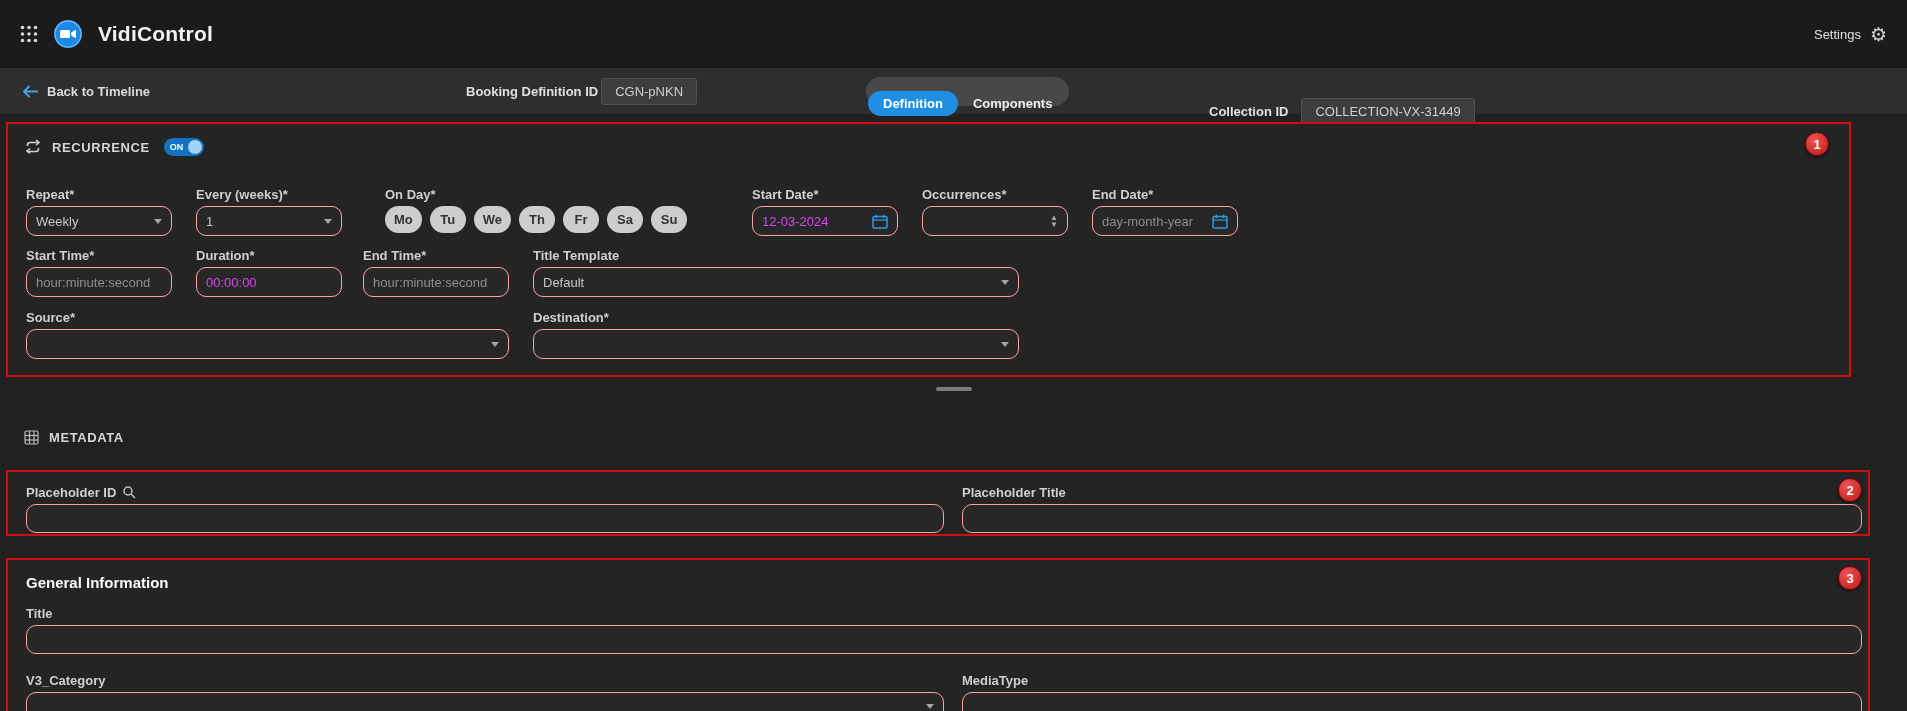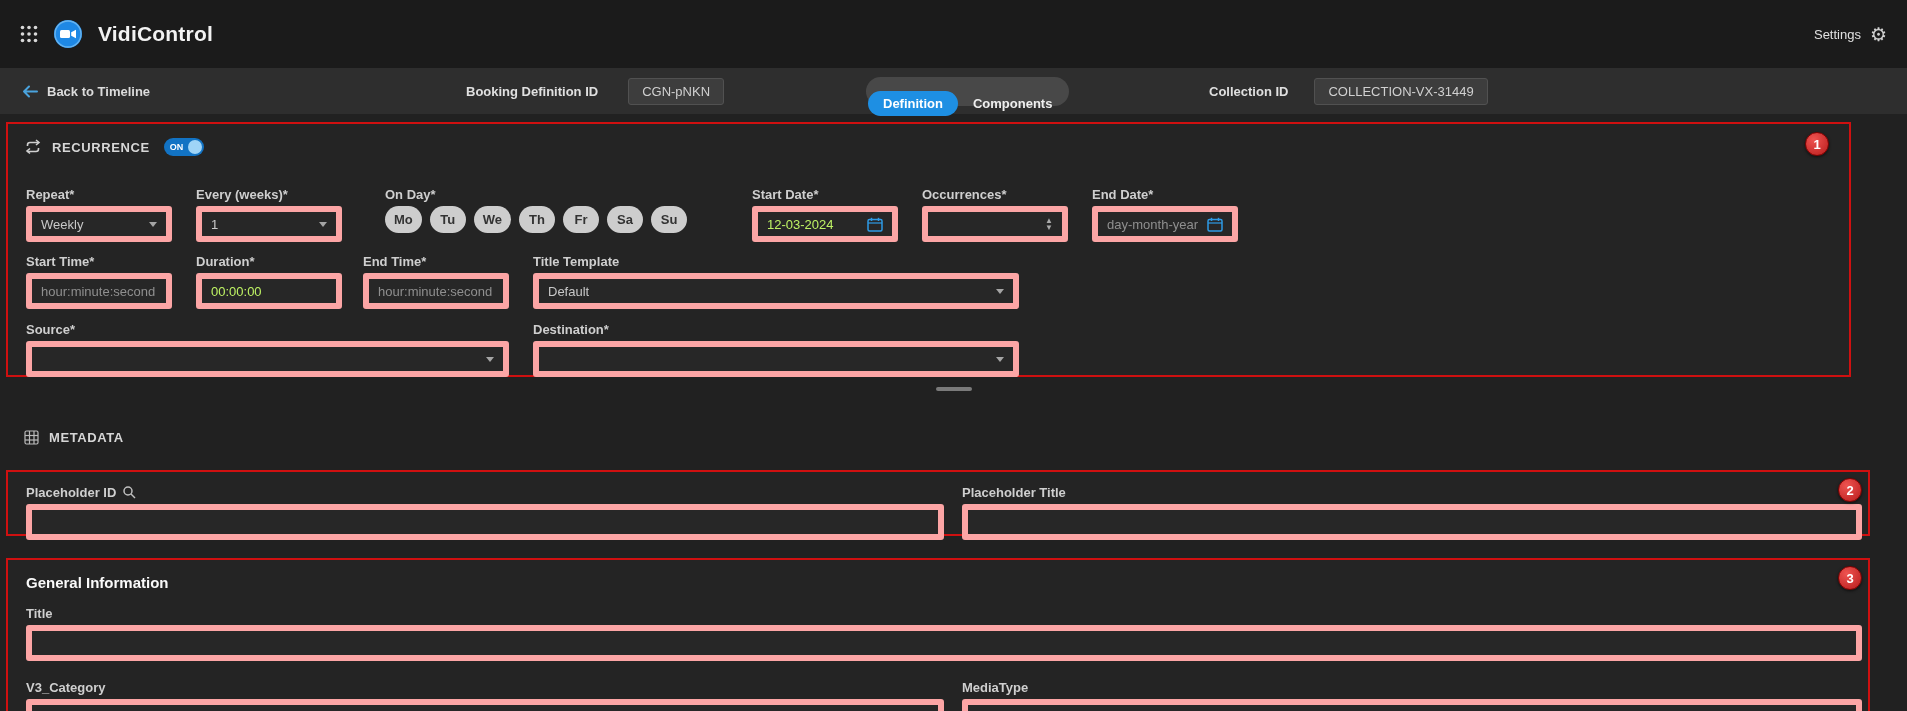--- a/index.html
+++ b/index.html
@@ -21,37 +21,37 @@
   .app-name { font-size: 21px; font-weight: 700; color: #f2f2f2; letter-spacing: 0.2px; }
   .topbar-right { display: flex; align-items: center; gap: 9px; }
   .settings-label { font-size: 13px; color: #e0e0e0; cursor: pointer; }
   .gear { font-size: 19px; color: #d0d0d0; cursor: pointer; line-height: 1; }
 
   
   .toolbar { height: 46px; background: #2e2e2e; position: relative; }
   .tb-item { position: absolute; top: 0; height: 100%; display: flex; align-items: center; }
   .back-link { left: 22px; gap: 9px; cursor: pointer; }
   .back-label { font-size: 13px; font-weight: 700; color: #dcdcdc; }
-  .booking { left: 466px; gap: 30px; }
+  .booking { left: 466px; gap: 3px; }
   .tb-label { font-size: 13px; font-weight: 700; color: #e0e0e0; }
   .value-box {
     height: 27px; display: flex; align-items: center; padding: 0 13px;
     background: #3d3d3d; border: 1px solid #515151; border-radius: 3px;
     font-size: 13px; color: #d0d0d0;
   }
   .tabs-wrap { left: 866px; }
   .tab-group {
     display: flex; align-items: center; background: #484848;
     border-radius: 15px; padding: 2px; height: 29px;
   }
   .tab { height: 25px; border-radius: 13px; padding: 0 15px; display: flex; align-items: center;
          font-size: 13px; font-weight: 700; cursor: pointer; margin-top: 25px; }
   .tab.active { background: #1e8fe3; color: #ffffff; }
   .tab.inactive { color: #efefef; }
-  .collection { left: 1209px; gap: 26px; }
+  .collection { left: 1209px; gap: 13px; margin-top: 20px; }
 
   
   .anno-box { border: 2px solid #cf1010; position: relative; background: #242424; }
   .box1 { margin: 8px 0 0 6px; width: 1845px; height: 255px; }
   .box2 { margin: 19px 0 0 6px; width: 1864px; height: 66px; }
   .box3 { margin: 22px 0 0 6px; width: 1864px; height: 176px; }
   .anno-badge {
     position: absolute; width: 24px; height: 24px; border-radius: 50%;
     background: radial-gradient(circle at 35% 30%, #ef5350, #b71c1c);
     border: 1px solid #7f0000; color: #ffffff; font-size: 13px; font-weight: 700;
@@ -75,25 +75,25 @@
   .toggle-knob { width: 14px; height: 14px; border-radius: 50%; background: #9fd4f7; }
 
   
   .rows { margin-top: 30px; }
   .r-row { display: flex; padding-left: 18px; margin-bottom: 11px; align-items: flex-start; }
   .r-row.last { margin-bottom: 0; }
   .field { display: flex; flex-direction: column; }
   .flabel { height: 16px; margin-bottom: 4px; font-size: 13px; font-weight: 700; color: #cfcfcf;
             display: flex; align-items: center; gap: 6px; white-space: nowrap; }
   .ctl {
-    height: 30px; background: #272727; border: 6px solid #fca5a5; border-radius: 3px;
-    display: flex; align-items: center; padding: 12px 9px; font-size: 13px; color: #c8c8c8;
+    height: 30px; background: #272727; border: 1px solid #fca5a5; border-radius: 10px;
+    display: flex; align-items: center; padding: 0 9px; font-size: 13px; color: #c8c8c8;
   }
   .ctl input {
-    background: transparent; border: none; outline: none; color: #bef264;
+    background: transparent; border: none; outline: none; color: #d946ef;
     font-size: 13px; width: 100%; font-family: "Liberation Sans", sans-serif; padding: 0; min-width: 0;
   }
   .ctl input::placeholder { color: #8f8f8f; }
   .select { justify-content: space-between; cursor: pointer; }
   .chev { width: 0; height: 0; border-left: 4px solid transparent; border-right: 4px solid transparent;
           border-top: 5px solid #a5a5a5; margin-left: 8px; flex: none; }
   .cal-icon { margin-left: auto; display: flex; cursor: pointer; flex: none; }
   .stepper { margin-left: auto; display: flex; flex-direction: column; align-items: center;
              line-height: 7px; font-size: 8px; color: #aaaaaa; cursor: pointer; flex: none; }
 

